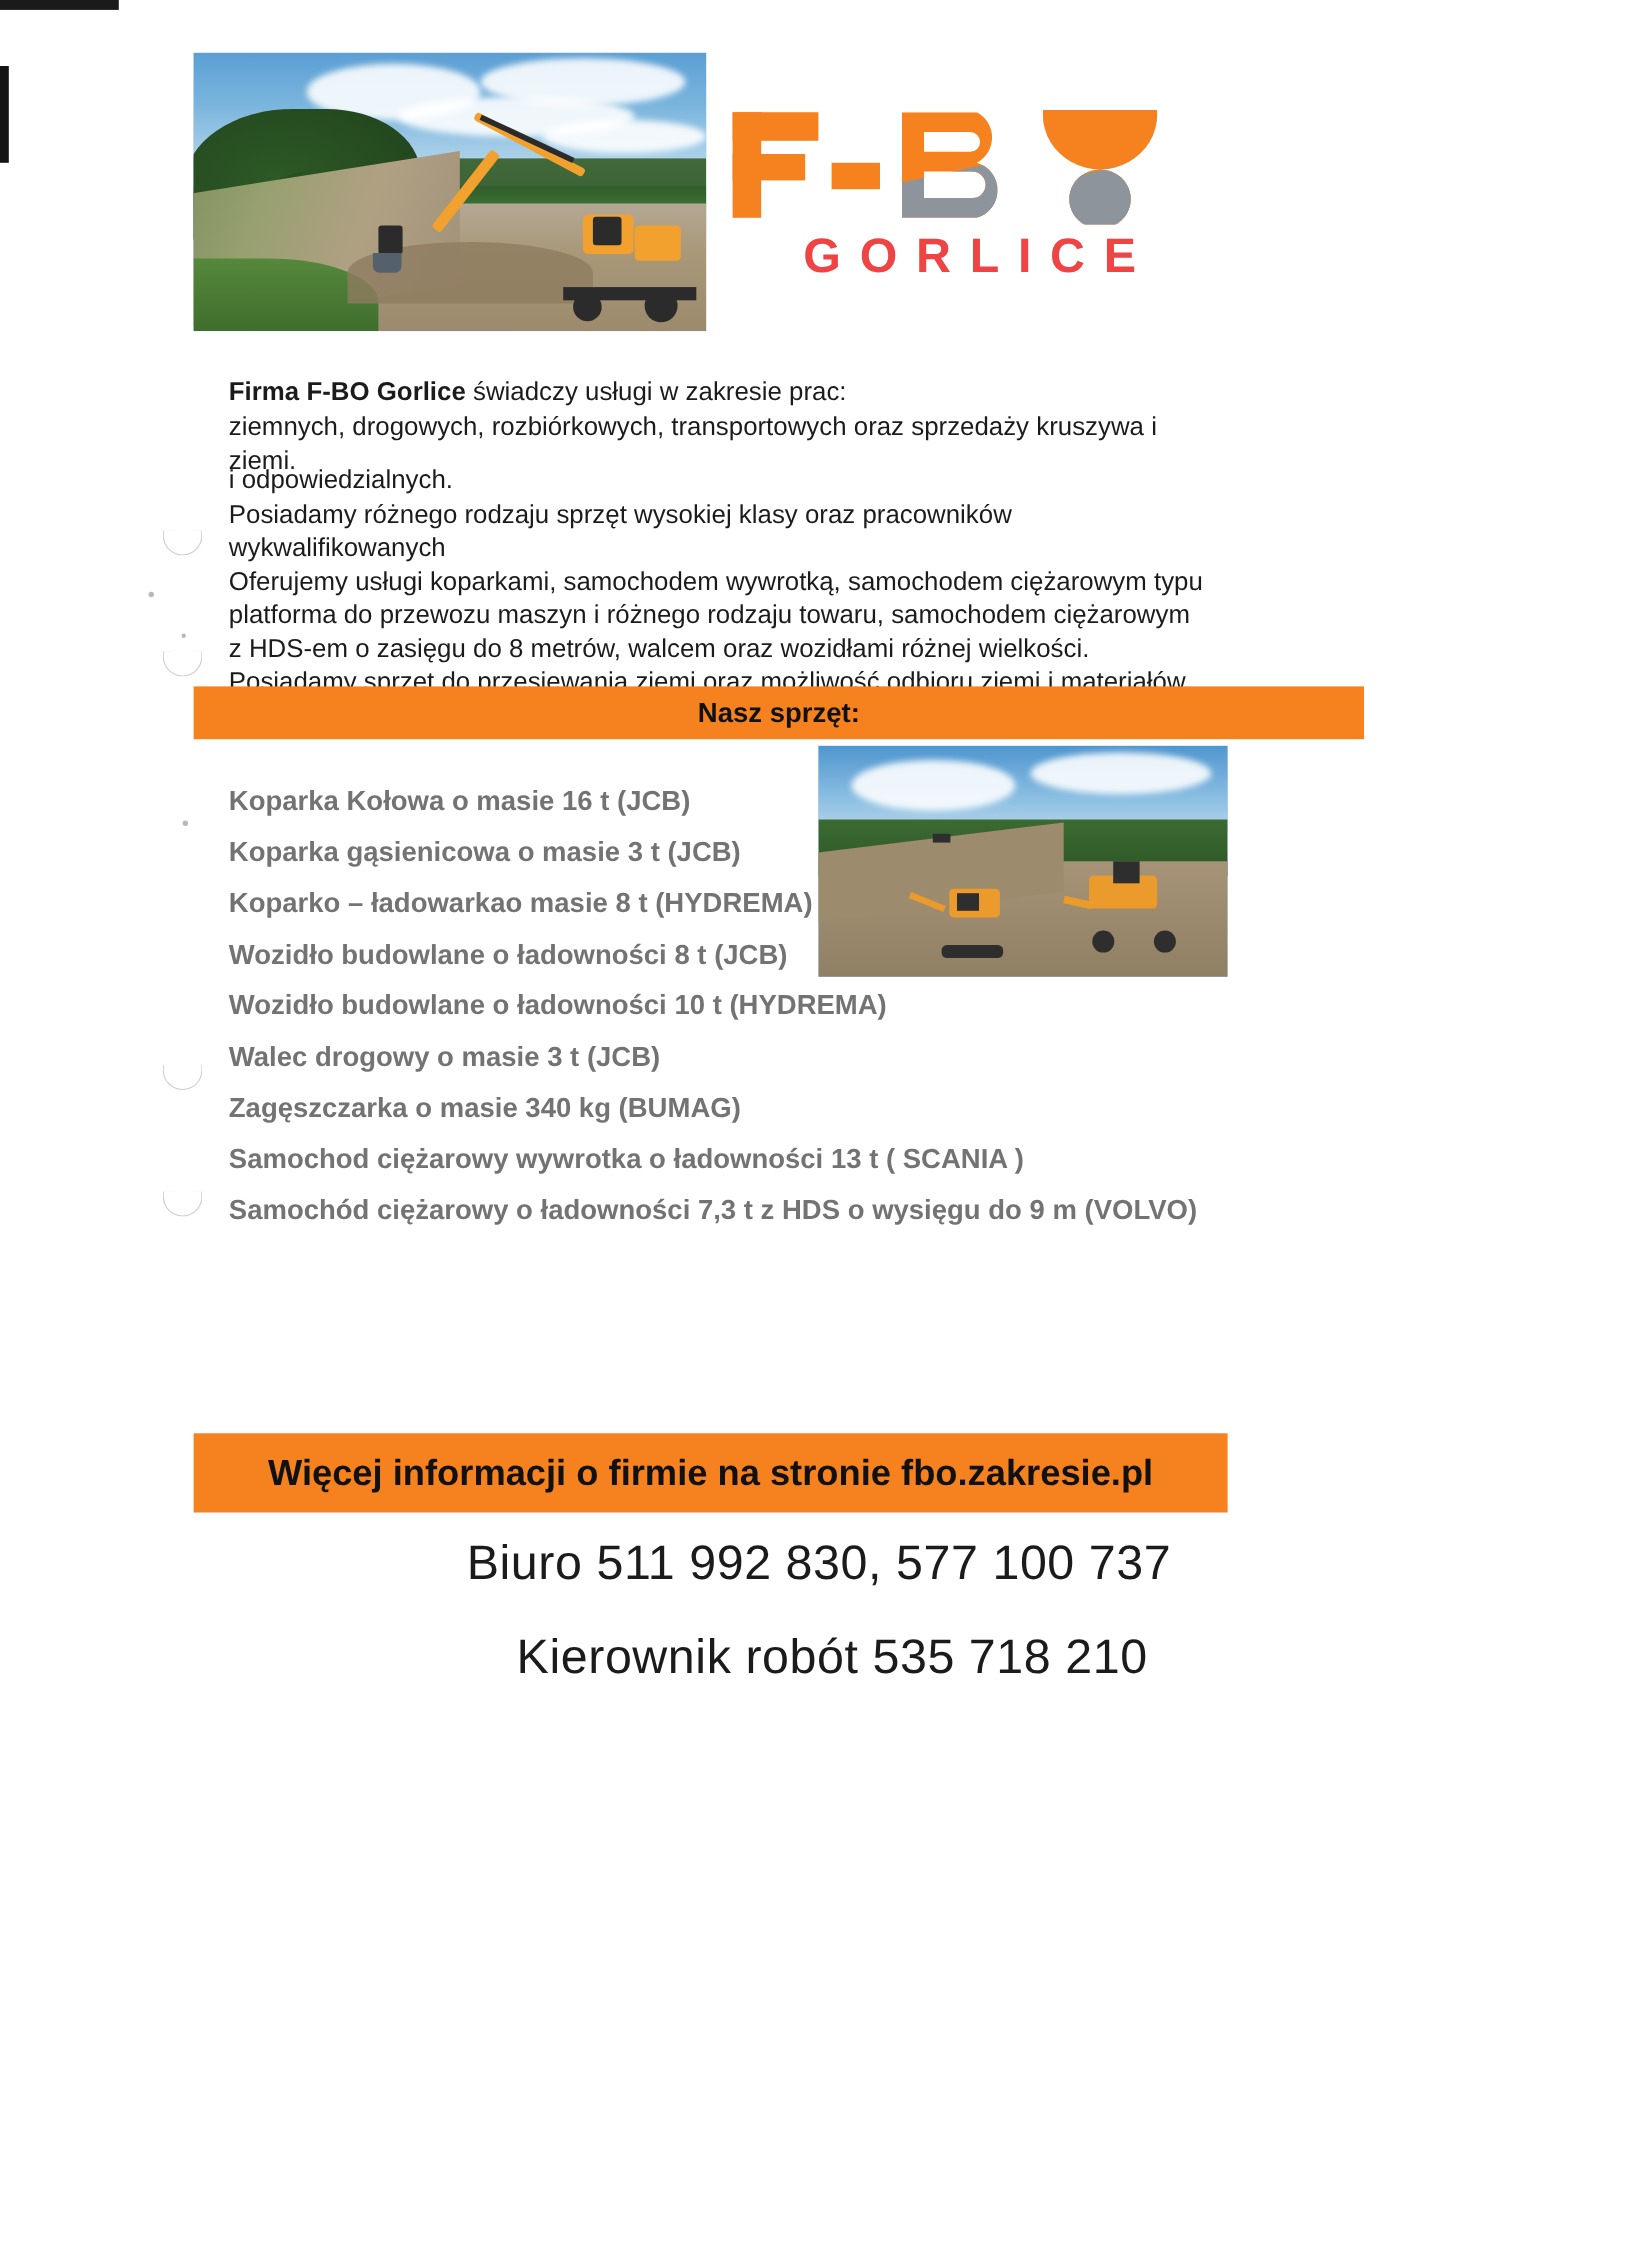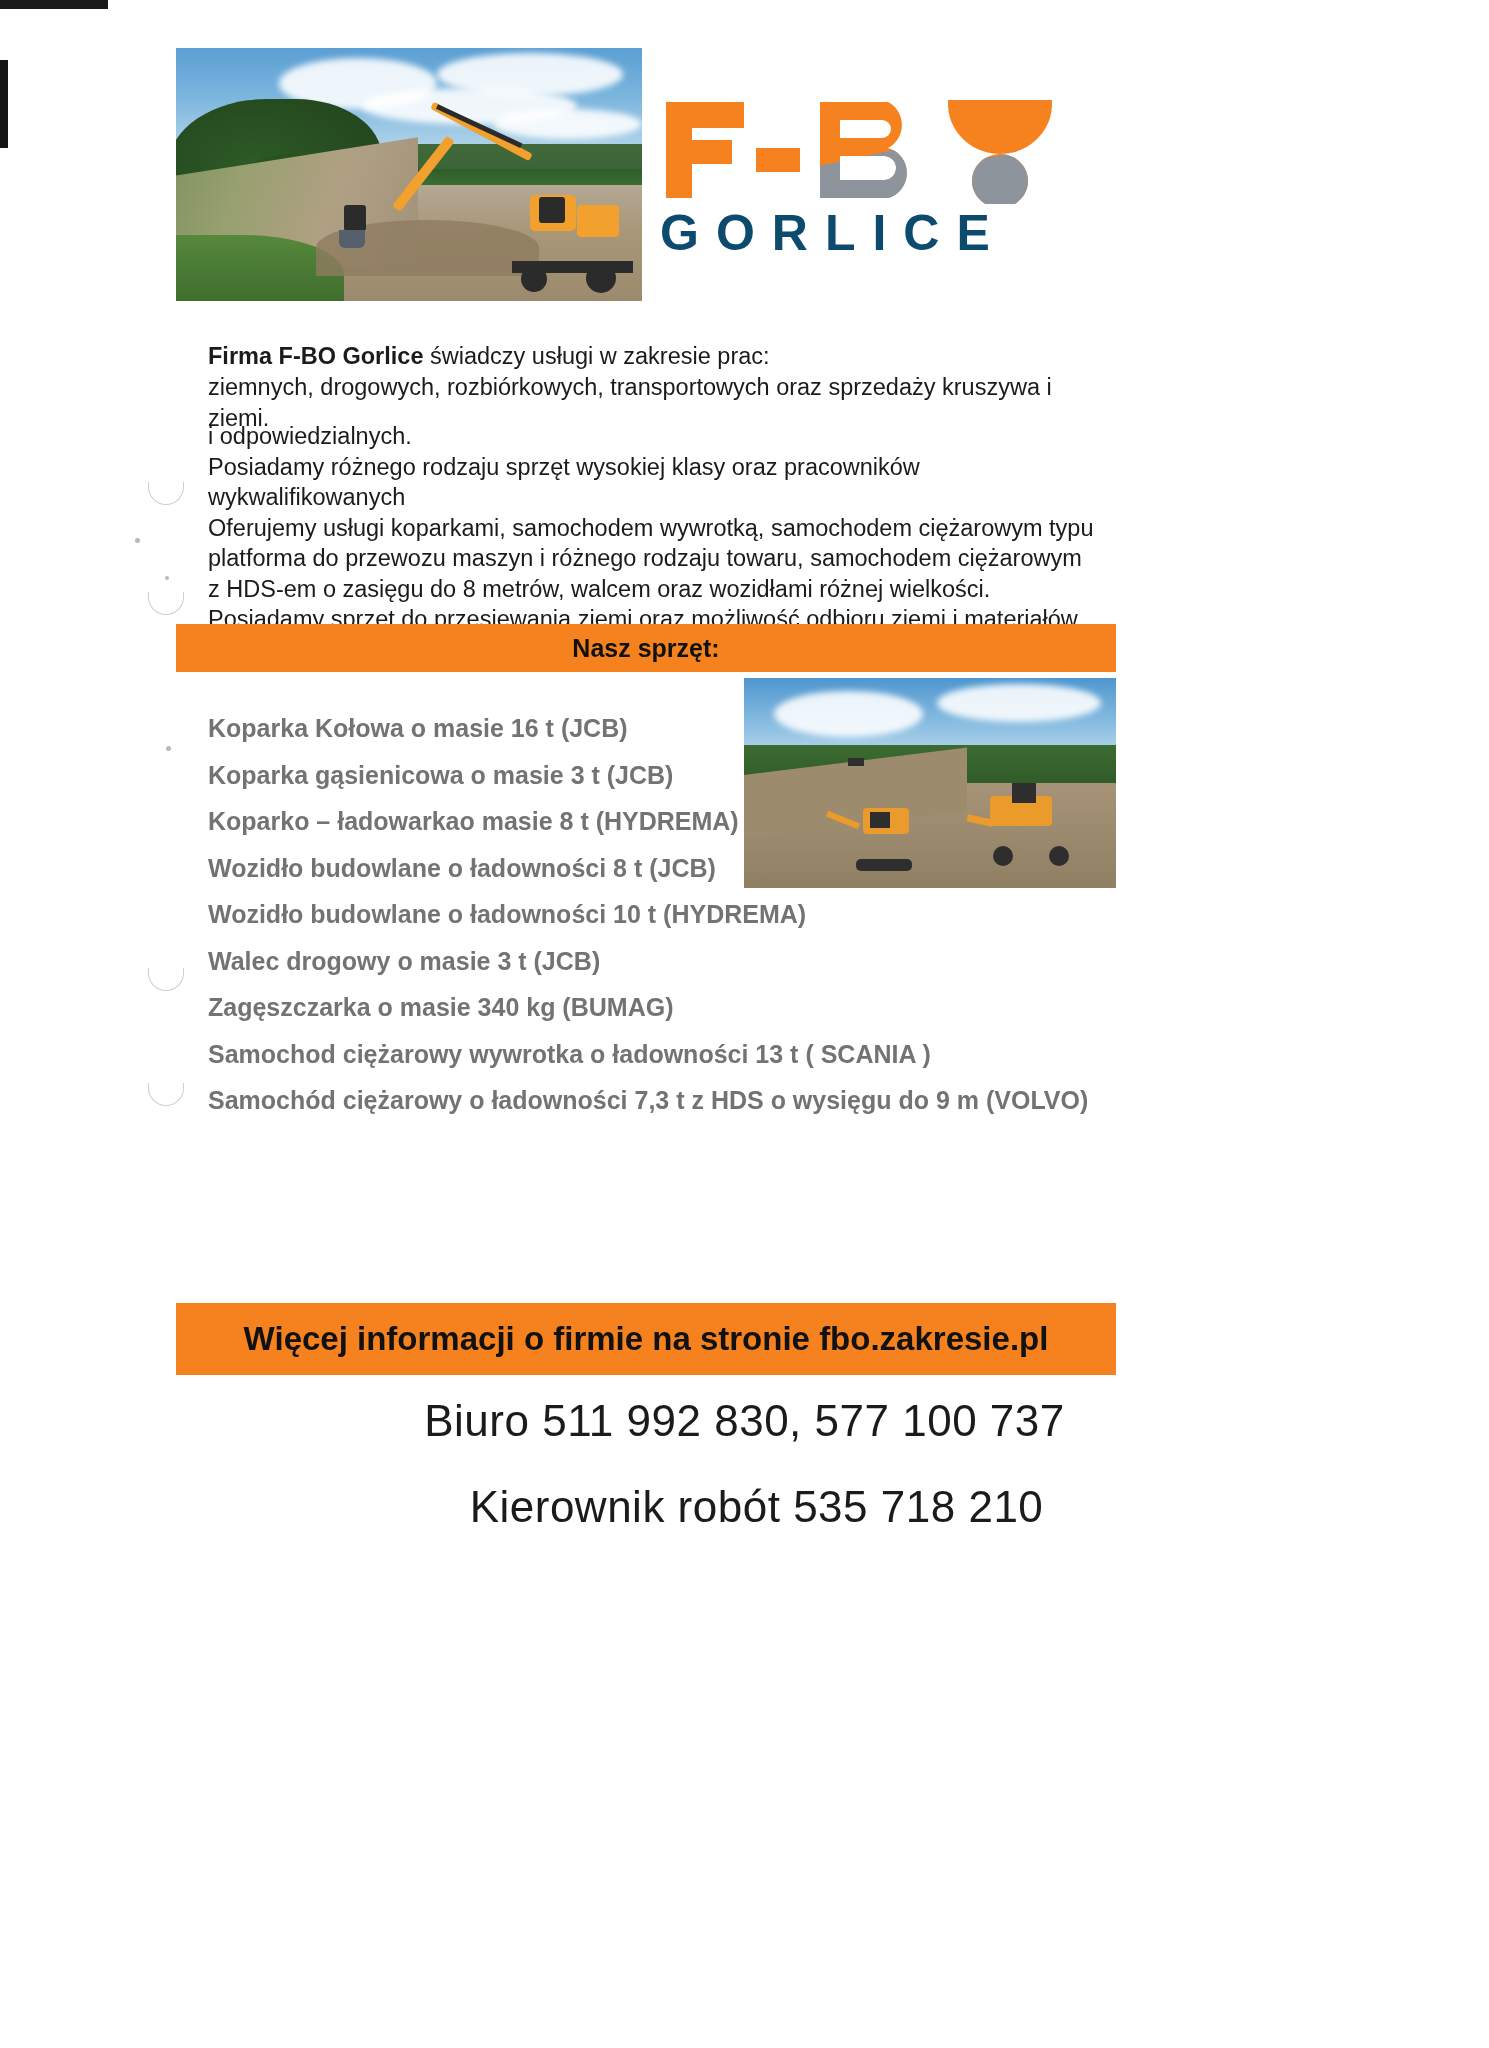--- a/index.html
+++ b/index.html
@@ -123,25 +123,25 @@
   }
   .logo-fbo {
     position: absolute;
     left: 0; top: 0;
     width: 460px; height: 108px;
   }
   .logo-gorlice {
     position: absolute;
     left: 0; top: 112px;
     width: 460px; height: 50px;
-    color: #0c4a6e;
-    font-size: 50px;
+    color: #ef4444;
+    font-size: 44px;
     font-weight: bold;
     letter-spacing: 17px;
-    text-align: left;
+    text-align: center;
     line-height: 50px;
     font-family: "Liberation Sans", sans-serif;
   }
 
   
   .intro {
     position: absolute;
     left: 208px; top: 341px;
     width: 900px;
     font-size: 23.5px;
@@ -163,21 +163,21 @@
     position: absolute;
     background: #f5821f;
     color: #111111;
     font-weight: bold;
     display: flex;
     align-items: center;
     justify-content: center;
   }
   .banner-equipment {
     left: 176px; top: 624px;
-    width: 940px; height: 48px;
+    width: 1064px; height: 48px;
     font-size: 25px;
   }
   .banner-web {
     left: 176px; top: 1303px;
     width: 940px; height: 72px;
     font-size: 33px;
   }
 
   
   .equip-list {

